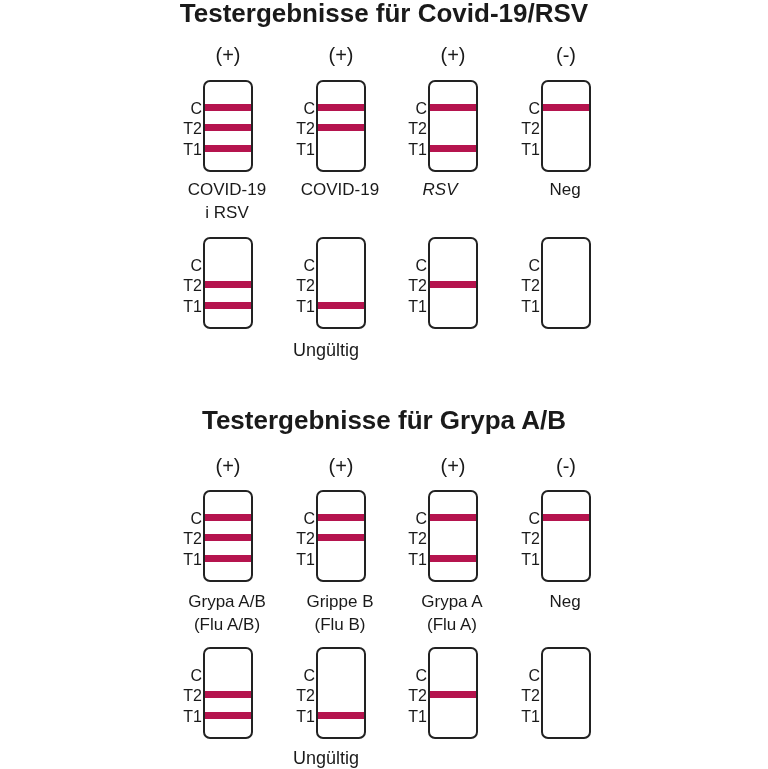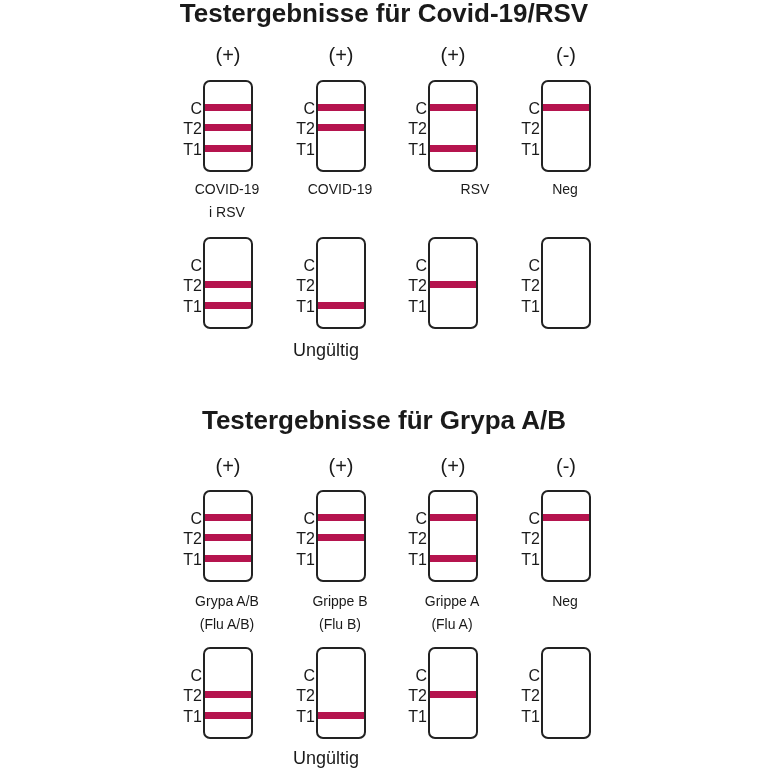--- a/index.html
+++ b/index.html
@@ -2,21 +2,21 @@
 <html><head>
 <meta charset="utf-8">
 <style>
   html,body{margin:0;padding:0;background:#fff;}
   body{width:768px;height:769px;position:relative;overflow:hidden;font-family:"Liberation Sans",sans-serif;color:#1a1a1a;}
   .title{position:absolute;left:0;width:768px;text-align:center;font-weight:bold;font-size:26px;letter-spacing:0px;}
   .sign{position:absolute;width:60px;text-align:center;font-size:20px;}
   .strip{position:absolute;width:46px;height:88px;border:2.5px solid #222;border-radius:7px;background:#fff;box-sizing:content-box;}
   .band{position:absolute;left:0;right:0;height:7px;background:#b5144e;}
   .lbl{position:absolute;font-size:16px;text-align:right;width:26px;line-height:16px;}
-  .cap{position:absolute;width:120px;text-align:center;font-size:14px;line-height:23px;}
+  .cap{position:absolute;width:120px;text-align:center;font-size:17px;line-height:23px;}
   .invalid{position:absolute;left:0;width:652px;text-align:center;font-size:18px;}
 </style>
 </head>
 <body>
 
 <div id="root">
     <div class="title" style="top: -2px;">Testergebnisse für Covid-19/RSV</div>
     <div class="sign" style="left: 198px; top: 44px;">(+)</div>
     <div class="strip" style="left: 203px; top: 80px;">
       <div class="band" style="top: 22px; background: rgb(181, 20, 78);"></div>
@@ -38,21 +38,21 @@
     <div class="lbl" style="left: 289px; top: 142px;">T1</div>
     <div class="cap" style="left: 280px; top: 178px;">COVID-19</div>
     <div class="sign" style="left: 423px; top: 44px;">(+)</div>
     <div class="strip" style="left: 428px; top: 80px;">
       <div class="band" style="top: 22px; background: rgb(181, 20, 78);"></div>
       <div class="band" style="top: 63px; background: rgb(181, 20, 78);"></div>
     </div>
     <div class="lbl" style="left: 401px; top: 101px;">C</div>
     <div class="lbl" style="left: 401px; top: 121px;">T2</div>
     <div class="lbl" style="left: 401px; top: 142px;">T1</div>
-    <div class="cap" style="left: 415px; top: 178px;">RSV</div>
+    <div class="cap" style="left: 380px; top: 178px; font-style: italic;">RSV</div>
     <div class="sign" style="left: 536px; top: 44px;">(-)</div>
     <div class="strip" style="left: 541px; top: 80px;">
       <div class="band" style="top: 22px; background: rgb(181, 20, 78);"></div>
     </div>
     <div class="lbl" style="left: 514px; top: 101px;">C</div>
     <div class="lbl" style="left: 514px; top: 121px;">T2</div>
     <div class="lbl" style="left: 514px; top: 142px;">T1</div>
     <div class="cap" style="left: 505px; top: 178px;">Neg</div>
     <div class="strip" style="left: 203px; top: 237px;">
       <div class="band" style="top: 42px; background: rgb(181, 20, 78);"></div>
@@ -101,21 +101,21 @@
     <div class="cap" style="left: 280px; top: 590px;">Grippe B</div>
     <div class="cap" style="left: 280px; top: 613px;">(Flu B)</div>
     <div class="sign" style="left: 423px; top: 455px;">(+)</div>
     <div class="strip" style="left: 428px; top: 490px;">
       <div class="band" style="top: 22px; background: rgb(181, 20, 78);"></div>
       <div class="band" style="top: 63px; background: rgb(181, 20, 78);"></div>
     </div>
     <div class="lbl" style="left: 401px; top: 511px;">C</div>
     <div class="lbl" style="left: 401px; top: 531px;">T2</div>
     <div class="lbl" style="left: 401px; top: 552px;">T1</div>
-    <div class="cap" style="left: 392px; top: 590px;">Grippe A</div>
+    <div class="cap" style="left: 392px; top: 590px;">Grypa A</div>
     <div class="cap" style="left: 392px; top: 613px;">(Flu A)</div>
     <div class="sign" style="left: 536px; top: 455px;">(-)</div>
     <div class="strip" style="left: 541px; top: 490px;">
       <div class="band" style="top: 22px; background: rgb(181, 20, 78);"></div>
     </div>
     <div class="lbl" style="left: 514px; top: 511px;">C</div>
     <div class="lbl" style="left: 514px; top: 531px;">T2</div>
     <div class="lbl" style="left: 514px; top: 552px;">T1</div>
     <div class="cap" style="left: 505px; top: 590px;">Neg</div>
     <div class="strip" style="left: 203px; top: 647px;">

